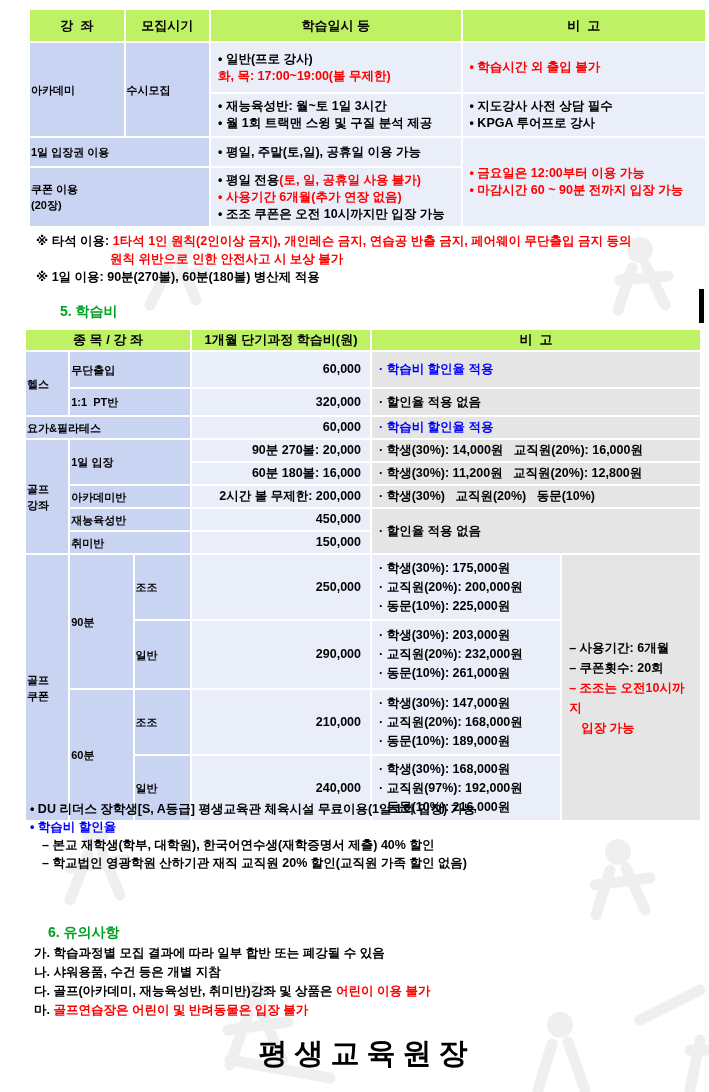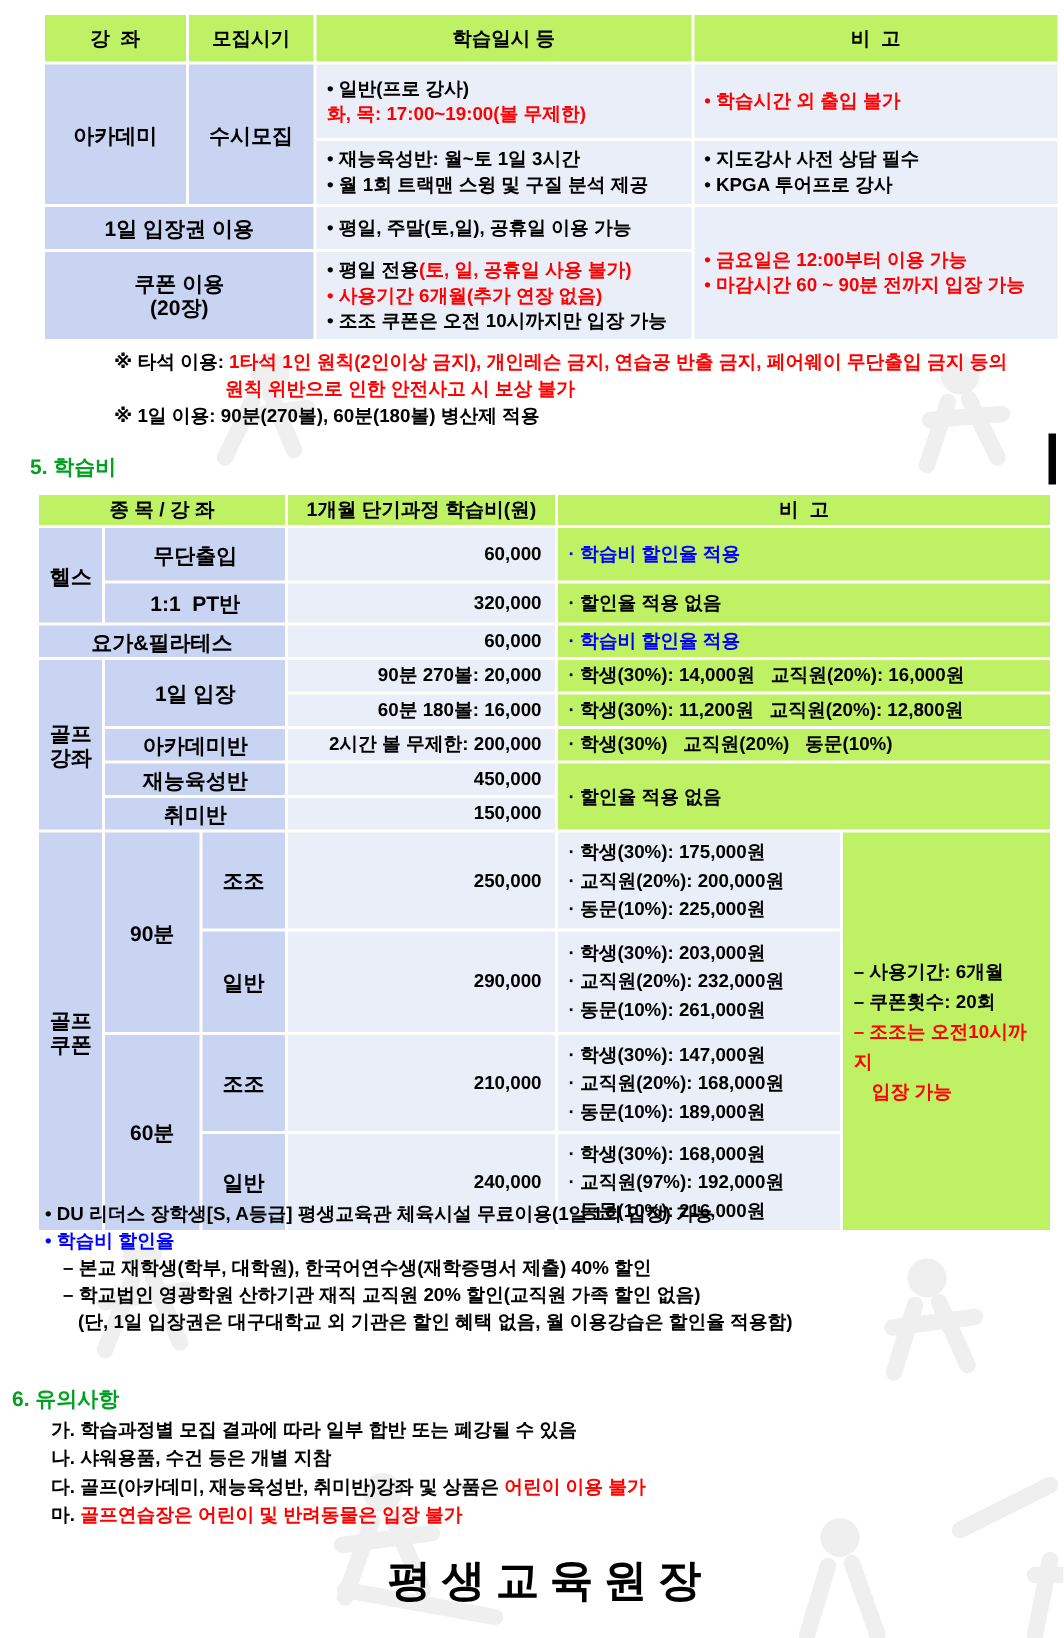--- a/index.html
+++ b/index.html
@@ -4,31 +4,31 @@
 <style>
   html,body{margin:0;padding:0;background:#fff;}
   .page{position:relative;width:709px;height:1092px;background:#ffffff;overflow:hidden;
         font-family:"Liberation Sans","DejaVu Sans",sans-serif;font-weight:700;color:#000;}
   .wm{position:absolute;left:0;top:0;z-index:0;}
   .content{position:relative;z-index:1;}
   table{border-collapse:separate;border-spacing:2px;table-layout:fixed;position:absolute;}
   td{overflow:hidden;}
   [data-bind]{white-space:pre-wrap;}
   .gray{background:#bef264;text-align:center;vertical-align:middle;font-size:13px;}
-  .lbl{background:#c9d4f2;text-align:center;vertical-align:middle;font-size:14px;line-height:16px;margin-left:28px;}
+  .lbl{background:#c9d4f2;text-align:left;vertical-align:middle;font-size:11px;line-height:16px;margin-left:28px;}
   .cell{background:#e9eef9;font-size:12.5px;padding:2px 7px;vertical-align:middle;line-height:17px;}
-  .wcell{background:#bef264;font-size:12.5px;padding:2px 7px;vertical-align:middle;line-height:17px;}
+  .wcell{background:#e5e5e5;font-size:12.5px;padding:2px 7px;vertical-align:middle;line-height:17px;}
   .num{text-align:right;padding-right:9px;}
   .red{color:#ff0000;}
   .blue{color:#0000ff;}
   .green{color:#00a020;}
   .t1{left:28px;top:8px;width:679px;}
   .t2{left:24px;top:328px;width:678px;}
   .noteblock{position:absolute;font-size:12.5px;line-height:18px;}
-  .h-section{position:absolute;font-size:14px;}
+  .h-section{position:absolute;font-size:14px;margin-left:40px;}
   .indent1{padding-left:12px;}
   .indent2{padding-left:22px;}
   .footer-sig{position:absolute;left:0;right:0;top:1034px;text-align:center;transform:translateX(12px);
         font-family:"Liberation Serif","DejaVu Serif",serif;font-size:29px;font-weight:700;letter-spacing:7px;}
   .edge-mark{position:absolute;left:699px;top:289px;width:5px;height:34px;background:#000;}
   .notes-list{line-height:19px;font-size:12.5px;}
 </style>
 </head>
 <body>
 
@@ -102,21 +102,21 @@
         </td>
         <td class="cell">
           <div><span data-bind="schedule_table.coupon.line1_black">• 평일 전용</span><span class="red" data-bind="schedule_table.coupon.line1_red">(토, 일, 공휴일 사용 불가)</span></div>
           <div class="red"><span data-bind="schedule_table.coupon.line2">• 사용기간 6개월(추가 연장 없음)</span></div>
           <div><span data-bind="schedule_table.coupon.line3">• 조조 쿠폰은 오전 10시까지만 입장 가능</span></div>
         </td>
       </tr>
     </tbody>
       </table>
 
-    <div class="noteblock" style="left:36px;top:232px;margin-left:40px;">
+    <div class="noteblock" style="left:36px;top:232px;">
       <div><span data-bind="notes_top.n1_label">※ 타석 이용: </span><span class="red" data-bind="notes_top.n1_red_line1">1타석 1인 원칙(2인이상 금지), 개인레슨 금지, 연습공 반출 금지, 페어웨이 무단출입 금지 등의</span></div>
       <div class="red" style="padding-left:74px;"><span data-bind="notes_top.n1_red_line2">원칙 위반으로 인한 안전사고 시 보상 불가</span></div>
       <div><span data-bind="notes_top.n2_label">※ 1일 이용: </span><span data-bind="notes_top.n2_text">90분(270볼), 60분(180볼) 병산제 적용</span></div>
     </div>
 
     <div class="h-section green" style="left:20px;top:303px;"><span data-bind="section5.title">5. 학습비</span></div>
 
     <table class="t2">
       <colgroup>
           <col style="width:42px">
@@ -224,21 +224,20 @@
         </td>
       </tr>
     </tbody>
       </table>
 
     <div class="noteblock" style="left:30px;top:800px;">
       <div><span data-bind="notes_bottom.b1">• DU 리더스 장학생[S, A등급] 평생교육관 체육시설 무료이용(1일 1회 입장) 가능</span></div>
       <div class="blue"><span data-bind="notes_bottom.b2">• 학습비 할인율</span></div>
       <div class="indent1"><span data-bind="notes_bottom.b3">– 본교 재학생(학부, 대학원), 한국어연수생(재학증명서 제출) 40% 할인</span></div>
       <div class="indent1"><span data-bind="notes_bottom.b4">– 학교법인 영광학원 산하기관 재직 교직원 20% 할인(교직원 가족 할인 없음)</span></div>
-      <div class="indent2"><span data-bind="notes_bottom.b5">(단, 1일 입장권은 대구대학교 외 기관은 할인 혜택 없음, 월 이용강습은 할인율 적용함)</span></div>
     </div>
 
     <div class="h-section green" style="left:8px;top:924px;"><span data-bind="section6.title">6. 유의사항</span></div>
     <div class="noteblock" style="left:34px;top:944px;line-height:19px;">
       <div><span data-bind="section6.items.0.text">가. 학습과정별 모집 결과에 따라 일부 합반 또는 폐강될 수 있음</span></div>
       <div><span data-bind="section6.items.1.text">나. 샤워용품, 수건 등은 개별 지참</span></div>
       <div><span data-bind="section6.items.2.black">다. 골프(아카데미, 재능육성반, 취미반)강좌 및 상품은 </span><span class="red" data-bind="section6.items.2.red">어린이 이용 불가</span></div>
       <div><span data-bind="section6.items.4.black">마. </span><span class="red" data-bind="section6.items.4.red">골프연습장은 어린이 및 반려동물은 입장 불가</span></div>
     </div>
 

